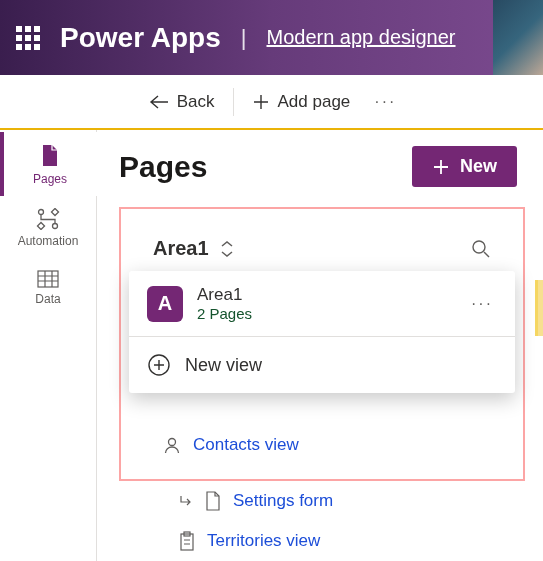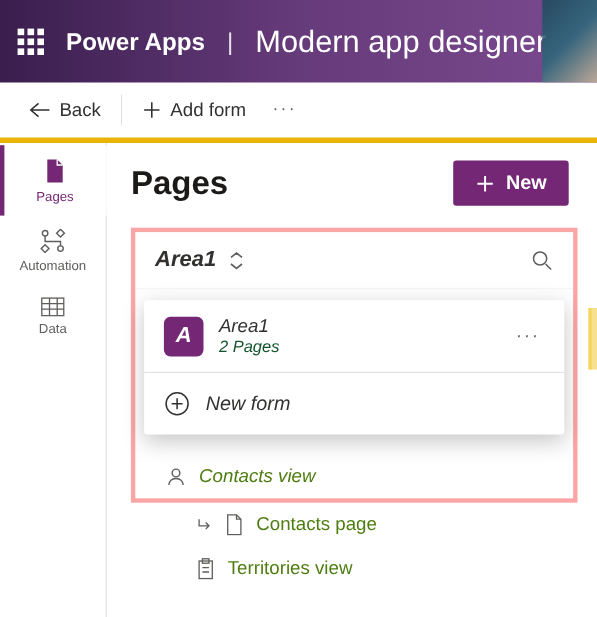--- a/index.html
+++ b/index.html
@@ -22,32 +22,33 @@
       position: absolute;
       right: 0;
       top: 0;
       bottom: 0;
       width: 50px;
       background: linear-gradient(135deg, #1a4a5a 0%, #2a6a7a 50%, #c8b898 100%);
       opacity: 0.85;
     }
     .waffle { display: grid; grid-template-columns: repeat(3, 6px); grid-template-rows: repeat(3, 6px); gap: 3px; }
     .waffle span { background: #fff; width: 6px; height: 6px; }
-    .header-title { font-size: 22px; font-weight: 600; }
+    .header-title { font-size: 28px; font-weight: 600; }
     .header-divider { opacity: 0.85; font-size: 22px; }
-    .header-sub { font-size: 28px; font-weight: 400; }
+    .header-sub { font-size: 20px; font-weight: 400; text-decoration: underline; }
 
     
     .toolbar {
       height: 55px;
-      border-bottom: 5px solid #eab308;
+      border-bottom: 2px solid #eab308;
       display: flex;
       align-items: center;
       padding: 0 14px;
       gap: 2px;
+      justify-content: center;
     }
     .tool-btn { display: flex; align-items: center; gap: 8px; padding: 6px 12px; border-radius: 3px; color: #323130; font-size: 17px; cursor: pointer; }
     .tool-btn svg { stroke: #323130; }
     .tool-sep { width: 1px; height: 28px; background: #e1dfdd; margin: 0 4px; }
     .tool-more { padding: 6px 10px; color: #605e5c; letter-spacing: 2px; font-size: 16px; }
 
     
     .body-wrap { display: flex; height: calc(561px - 130px); }
 
     
@@ -57,21 +58,21 @@
     .rail-item.active svg { fill: #742774; stroke: #742774; }
     .rail-item svg { stroke: #605e5c; fill: none; }
 
     
     .main { flex: 1; padding: 16px 18px 0 22px; position: relative; }
     .main-head { display: flex; align-items: center; justify-content: space-between; margin-bottom: 20px; padding-right: 8px; }
     .main-title { font-size: 30px; font-weight: 600; color: #1b1a19; }
     .btn-new { background: #742774; color: #fff; border: none; padding: 10px 20px; font-size: 18px; font-weight: 600; border-radius: 3px; display: flex; align-items: center; gap: 10px; cursor: pointer; }
 
     
-    .highlight-box { border: 4px solid #fca5a5; padding: 0; position: relative; font-style: italic; }
+    .highlight-box { border: 2px solid #fca5a5; padding: 14px; position: relative; }
 
     
     .area-header {
       display: flex; align-items: center; justify-content: space-between;
       padding: 14px 18px 14px 18px;
       border-bottom: 1px solid rgba(0,0,0,0.05);
     }
     .area-header-left { display: flex; align-items: center; gap: 10px; font-size: 20px; font-weight: 600; color: #323130; }
 
     
@@ -87,21 +88,21 @@
     .area-badge { width: 36px; height: 36px; border-radius: 6px; background: #742774; color: #fff; font-size: 20px; font-weight: 600; display: flex; align-items: center; justify-content: center; }
     .popup-text { display: flex; flex-direction: column; }
     .popup-title { font-size: 17px; color: #323130; }
     .popup-sub { font-size: 15px; color: #14532d; }
     .popup-more { margin-left: auto; color: #605e5c; letter-spacing: 2px; padding: 0 4px; }
     .popup-divider { height: 1px; background: #e1dfdd; }
     .popup-new { display: flex; align-items: center; gap: 14px; padding: 16px 18px; font-size: 18px; color: #323130; }
 
     
     .tree { margin-top: 150px; padding-left: 28px; }
-    .tree-row { display: flex; align-items: center; gap: 12px; padding: 10px 0; font-size: 17px; color: #4d7c0f; }
+    .tree-row { display: flex; align-items: center; gap: 12px; padding: 10px 0; font-size: 17px; color: #1d4ed8; }
     .tree-row.sub { padding-left: 32px; }
     .tree-icon { display: flex; align-items: center; }
 
     .yellow-edge { position: absolute; right: 0; top: 150px; width: 8px; height: 56px; background: #f7e08f; border-left: 3px solid #f5d661; }
 
     svg { flex-shrink: 0; }
   </style>
 </head>
 <body>
 
@@ -127,21 +128,21 @@
     <svg width="20" height="16" viewBox="0 0 20 16" fill="none" stroke-width="1.4">
         <path d="M9 2 L2 8 L9 14 M2 8 H19"></path>
       </svg>
     <span>Back</span>
   </div>
   <div class="tool-sep"></div>
   <div class="tool-btn">
     <svg width="18" height="18" viewBox="0 0 18 18" fill="none" stroke-width="1.4">
         <path d="M9 2 V16 M2 9 H16"></path>
       </svg>
-    <span>Add form</span>
+    <span>Add page</span>
   </div>
   <div class="tool-more">···</div>
 </div>
 
 <div class="body-wrap">
   <div class="rail">
     <div class="rail-item active">
       <svg width="20" height="24" viewBox="0 0 20 24" stroke-width="1.2">
           <path fill="#742774" stroke="none" d="M3 1h9l5 5v16H3z"></path>
           <path d="M12 1v5h5" stroke="#fff" fill="none"></path>
@@ -201,21 +202,21 @@
             <span class="popup-sub">2 Pages</span>
           </div>
           <span class="popup-more">···</span>
         </div>
         <div class="popup-divider"></div>
         <div class="popup-new">
           <svg width="24" height="24" viewBox="0 0 24 24" stroke="#323130" fill="none" stroke-width="1.4">
               <circle cx="12" cy="12" r="10"></circle>
               <path d="M12 7v10M7 12h10"></path>
             </svg>
-          <span>New form</span>
+          <span>New view</span>
         </div>
       </div>
 
       <div class="tree">
         <div class="tree-row">
           <span class="tree-icon">
               <svg width="18" height="18" viewBox="0 0 18 18" stroke="#605e5c" fill="none" stroke-width="1.3">
                 <circle cx="9" cy="6" r="3.5"></circle>
                 <path d="M2.5 17c0-3.6 2.9-6 6.5-6s6.5 2.4 6.5 6"></path>
               </svg>
@@ -231,21 +232,21 @@
             <svg width="14" height="14" viewBox="0 0 14 14" stroke="#605e5c" fill="none" stroke-width="1.2">
               <path d="M2 2v6h8M8 5l3 3-3 3"></path>
             </svg>
           </span>
         <span class="tree-icon">
             <svg width="16" height="20" viewBox="0 0 16 20" stroke="#605e5c" fill="none" stroke-width="1.2">
               <path d="M2 1h8l4 4v14H2z"></path>
               <path d="M10 1v4h4"></path>
             </svg>
           </span>
-        <span>Contacts page</span>
+        <span>Settings form</span>
       </div>
       <div class="tree-row" style="padding-left:32px;">
         <span class="tree-icon">
             <svg width="16" height="20" viewBox="0 0 16 20" stroke="#605e5c" fill="none" stroke-width="1.2">
               <rect x="2" y="3" width="12" height="16"></rect>
               <rect x="5" y="1" width="6" height="4"></rect>
               <path d="M5 9h6M5 13h6"></path>
             </svg>
           </span>
         <span>Territories view</span>

